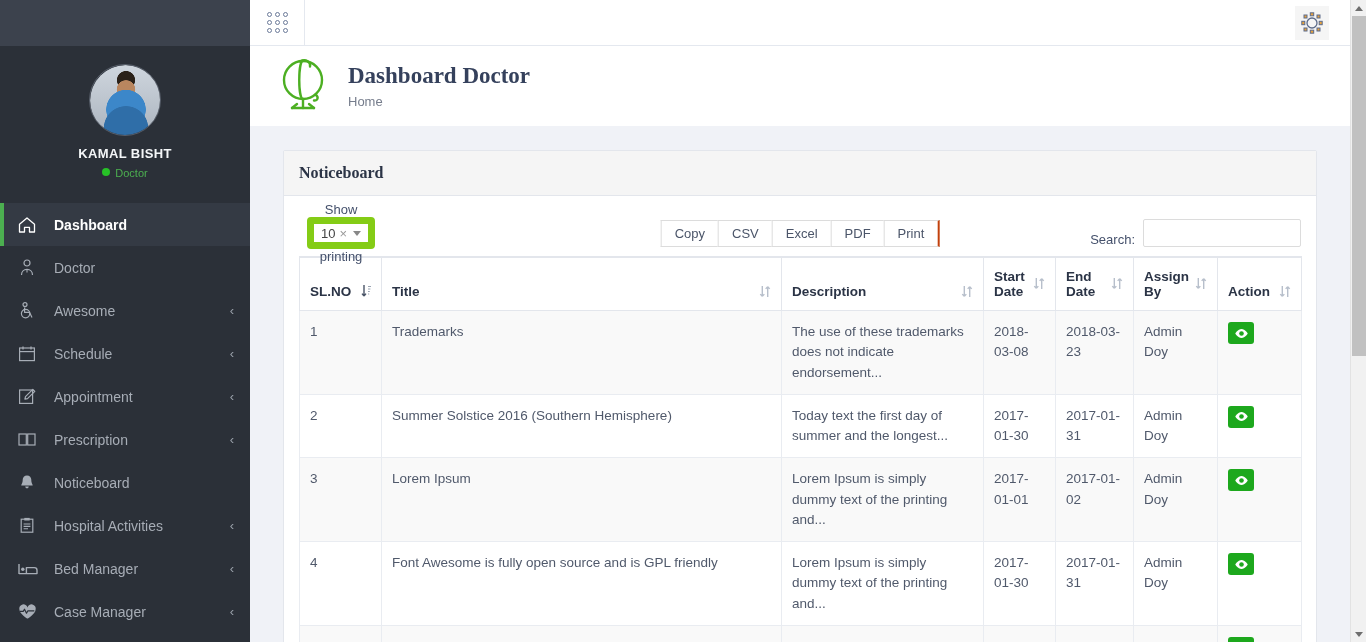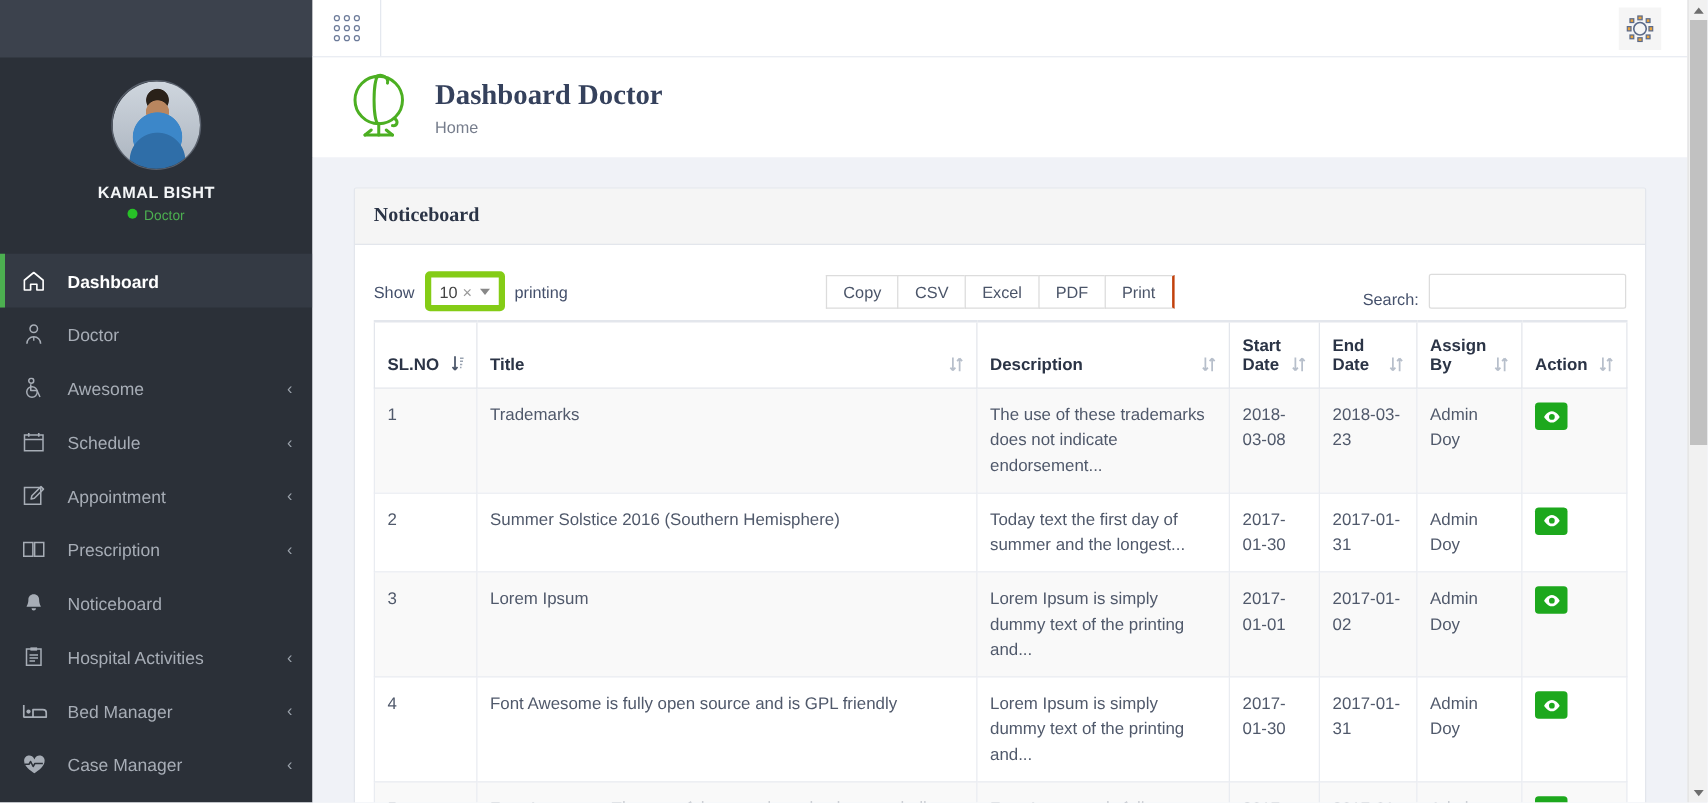--- a/index.html
+++ b/index.html
@@ -184,25 +184,25 @@
   }
   .panel-body { padding: 14px 15px 0 15px; }
 
   .controls {
     display: flex; align-items: center;
     height: 46px;
     position: relative;
   }
   .show-grp {
     display: flex; align-items: center;
-    font-size: 13px; color: #44506b;
+    font-size: 13px; color: #44506b; flex-direction: column;
   }
   .select2 {
     display: inline-flex; align-items: center;
-    border: 5px solid #84cc16;
+    border: 7px solid #84cc16;
     border-radius: 4px;
     height: 32px;
     min-width: 62px;
     margin: 0 8px;
     padding: 0 7px;
     background: #fff;
     font-size: 13px;
     color: #444;
     cursor: pointer;
   }
@@ -267,21 +267,21 @@
   table.dt td {
     border: 1px solid #e9ecf1;
     padding: 11px 10px;
     vertical-align: top;
     font-size: 13.5px;
     color: #50596b;
     line-height: 1.5;
   }
   tr.odd td { background: #f9f9f9; }
   tr.even td { background: #ffffff; }
-  .th-inner { display: flex; align-items: flex-end; gap: 5px; }
+  .th-inner { display: flex; align-items: center; gap: 5px; }
   .th-text { flex: 1 1 auto; }
   .sort-ico { flex: 0 0 auto; line-height: 0; margin-bottom: 1px; }
   .eye-btn {
     display: inline-flex; align-items: center; justify-content: center;
     width: 26px; height: 22px;
     background: #1da81d;
     border-radius: 3px;
     cursor: pointer;
   }
 

